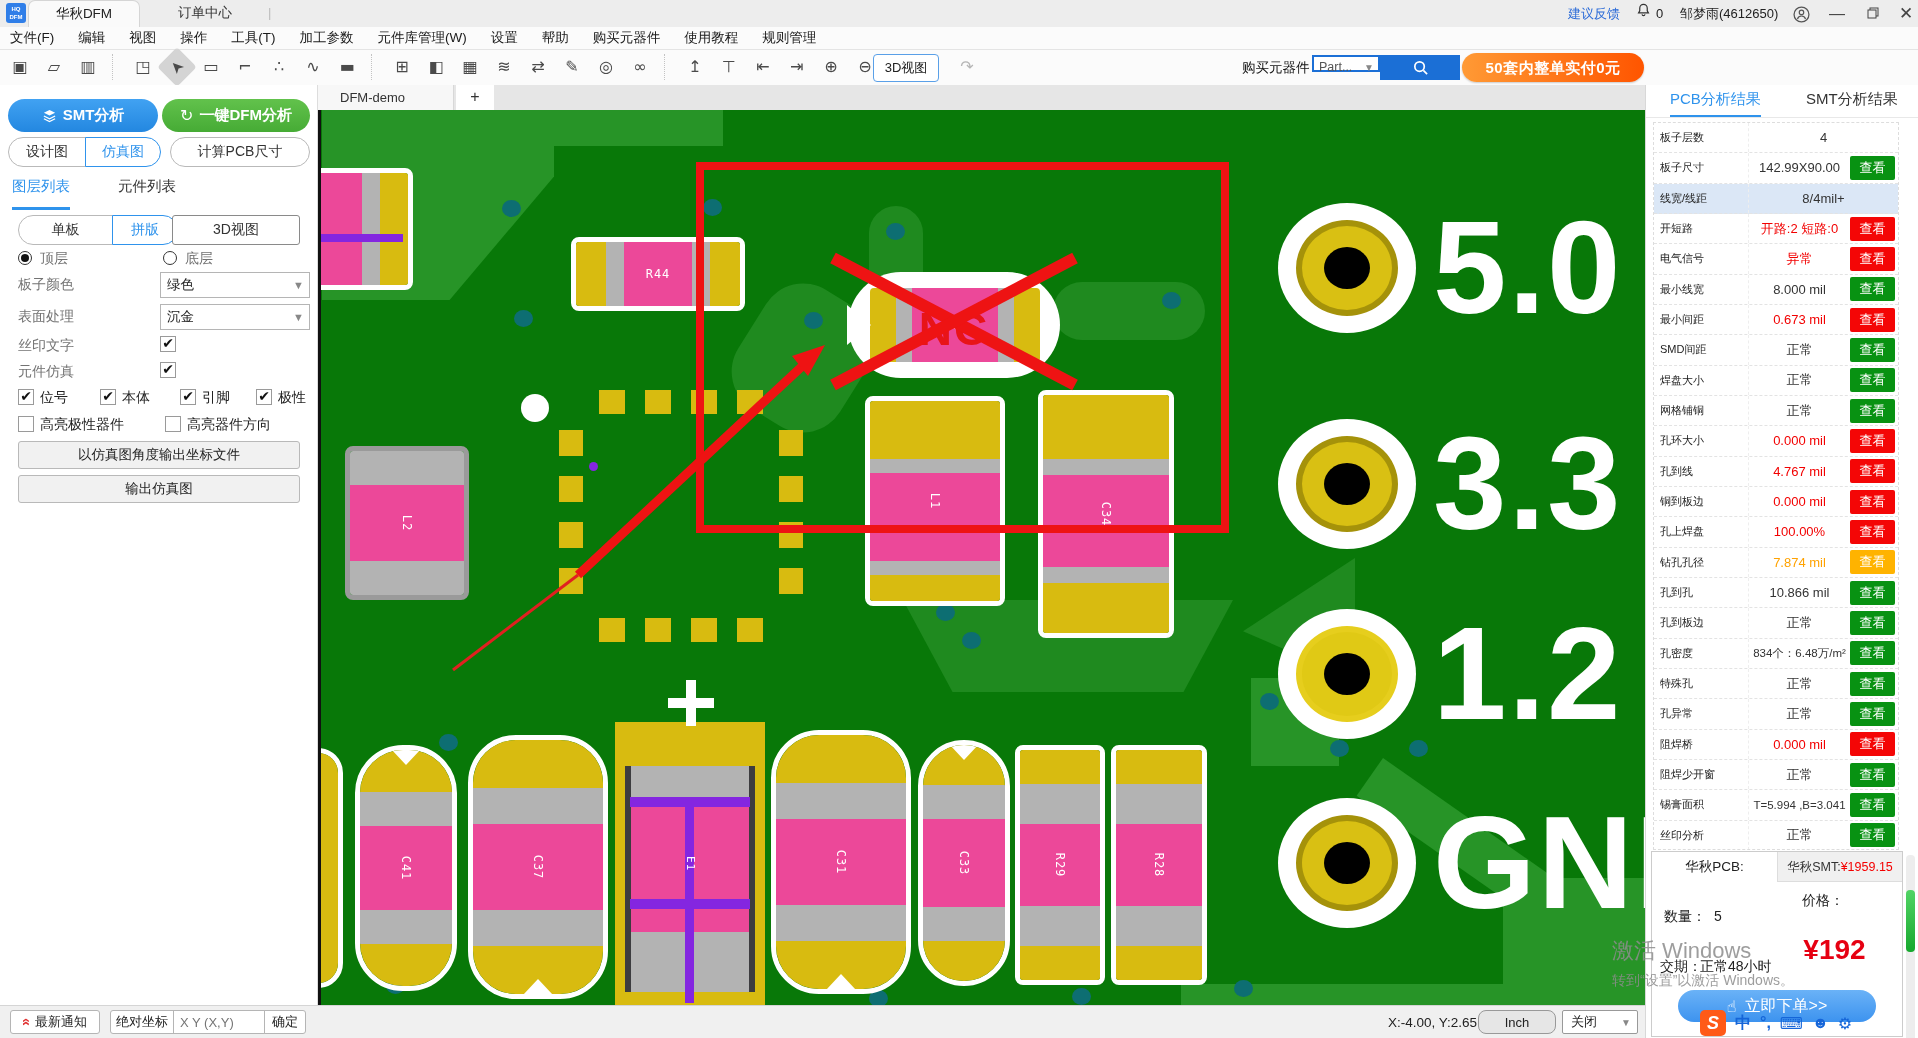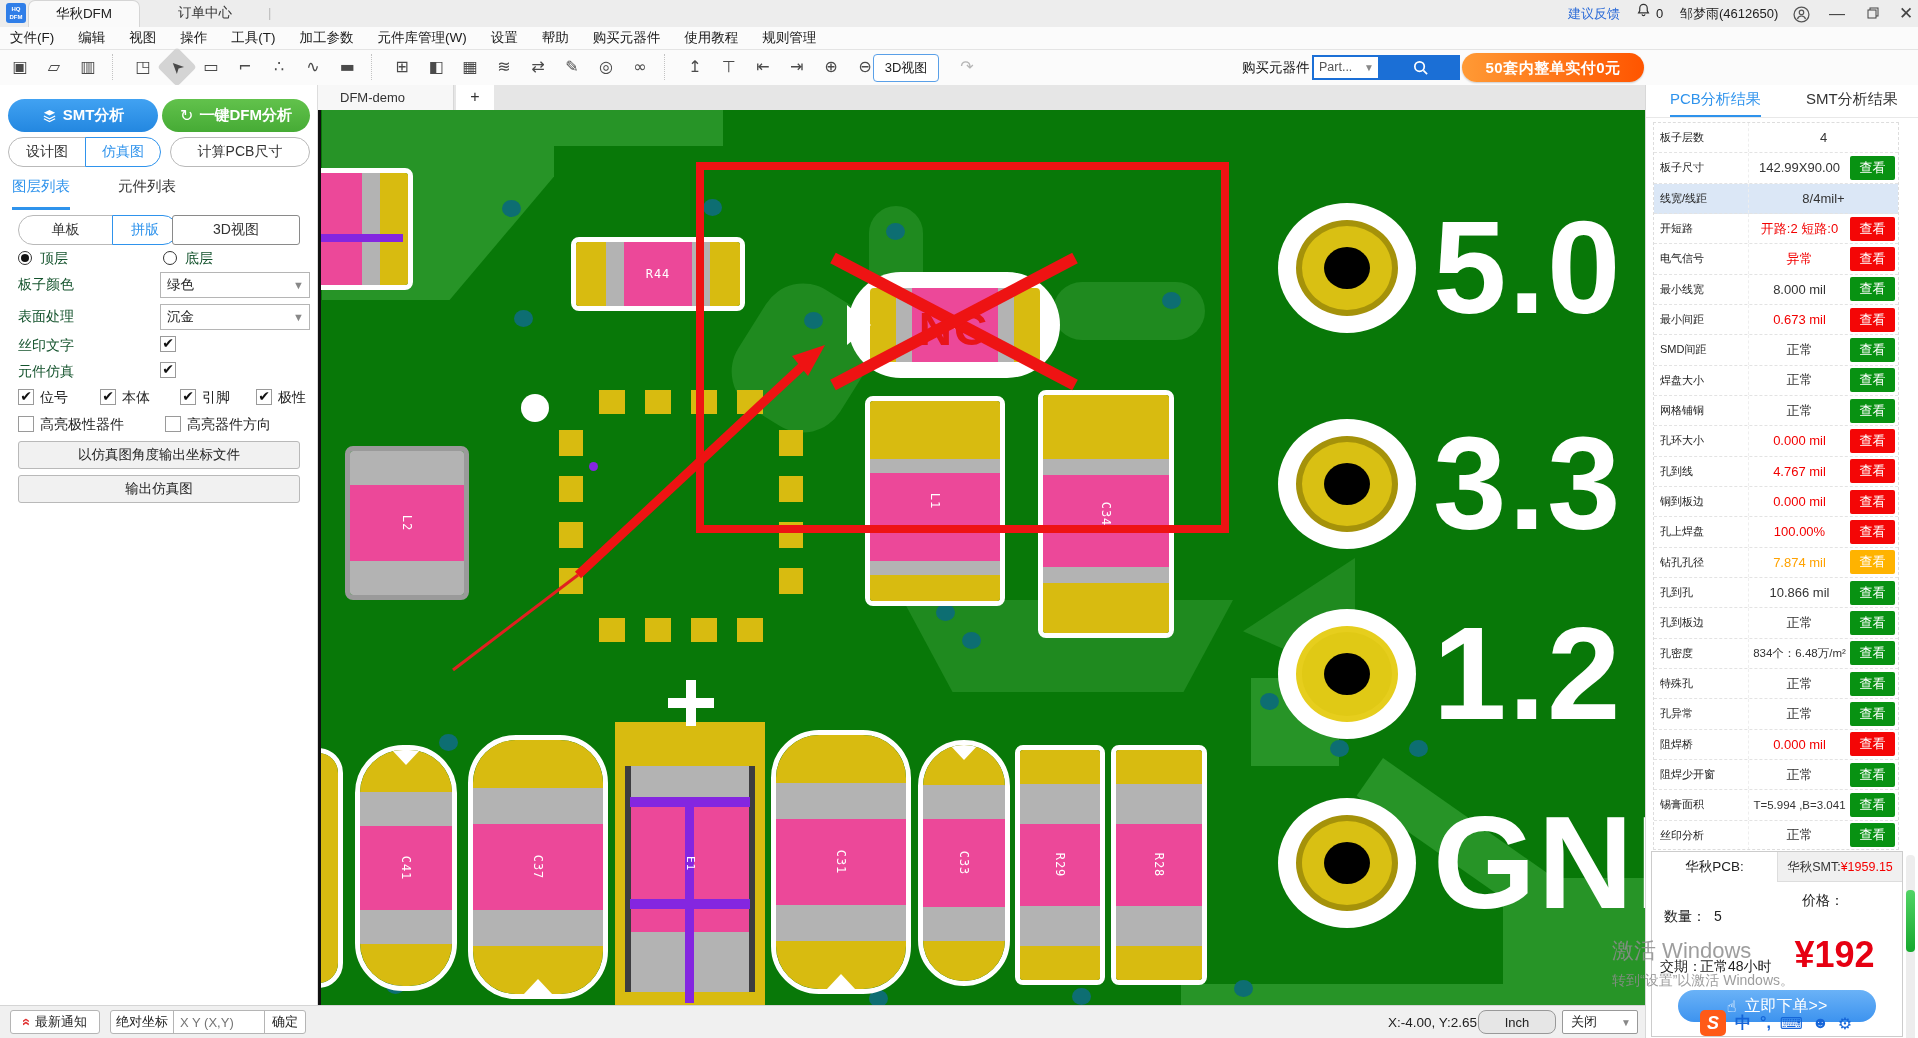--- a/index.html
+++ b/index.html
@@ -30,21 +30,21 @@
   #toolbar{position:absolute;left:0;top:50px;width:1918px;height:35px;background:#fbfbfb;border-bottom:1px solid #ddd;}
   #tb-icons{position:absolute;left:6px;top:3px;display:flex;align-items:center;gap:6px;}
   .ti{width:28px;height:28px;line-height:28px;text-align:center;font-size:16px;color:#4a4a4a;font-family:"DejaVu Sans",sans-serif;}
   .ti.active{background:#d4d4d4;border-radius:4px;}
   .ti.muted{color:#b5b5b5;}
   .ti.rot315{transform:rotate(225deg);}
   .tsep{width:6px;height:26px;border-left:1px dotted #c3c3c3;margin:0 4px;}
   #btn-3d{position:absolute;left:873px;top:4px;width:64px;height:26px;line-height:26px;text-align:center;
     border:1px solid #5aa0e8;border-radius:4px;background:#fff;color:#222;font-size:13px;}
   #buy-label{position:absolute;left:1242px;top:9px;font-size:13.5px;color:#111;}
-  #part-select{position:absolute;left:1312px;top:5px;width:68px;height:25px;background:#fff;border:2px solid #1b6fd6;
+  #part-select{position:absolute;left:1312px;top:5px;width:68px;height:17px;background:#fff;border:2px solid #1b6fd6;
     box-sizing:border-box;line-height:21px;padding-left:5px;color:#555;font-size:12.5px;}
   #part-caret{position:absolute;right:4px;top:0;color:#888;font-size:10px;}
   #search-btn{position:absolute;left:1380px;top:5px;width:80px;height:25px;background:#1b6fd6;display:flex;
     align-items:center;justify-content:center;}
   #banner{position:absolute;left:1462px;top:3px;width:182px;height:29px;border-radius:15px;
     background:linear-gradient(90deg,#ff9a35,#ff5500);color:#fff;font-weight:bold;font-size:15px;
     line-height:29px;text-align:center;letter-spacing:.5px;box-shadow:0 1px 2px rgba(0,0,0,.2);}
   .banner-deco{position:absolute;left:1648px;top:48px;width:64px;height:34px;}
   .bd1,.bd2{position:absolute;background:#1f7a2f;border:2px solid #d9bc12;}
   .bd1{left:4px;top:4px;width:40px;height:24px;transform:rotate(-18deg);}
@@ -66,21 +66,21 @@
   #btn-sim{left:85px;top:52px;width:76px;border-radius:0 15px 15px 0;border:1px solid #2f93ec;color:#2f93ec;}
   #btn-calc{left:170px;top:52px;width:140px;border-radius:15px;}
   .lp-tab{position:absolute;top:92px;height:26px;font-size:14.5px;color:#333;}
   #tab-layers{left:12px;color:#2f93ec;border-bottom:3px solid #2f93ec;padding-bottom:4px;}
   #tab-comps{left:118px;}
   #btn-single{left:18px;top:130px;width:95px;border-radius:15px 0 0 15px;}
   #btn-panel{left:112px;top:130px;width:66px;border-radius:0 15px 15px 0;border:1px solid #2f93ec;color:#2f93ec;}
   #btn-3dview{left:172px;top:130px;width:128px;border:1px solid #8a8a8a;border-radius:3px;}
   .radio{position:absolute;width:14px;height:14px;border:1px solid #333;border-radius:50%;box-sizing:border-box;background:#fff;}
   .radio.sel::after{content:"";position:absolute;left:2px;top:2px;width:8px;height:8px;border-radius:50%;background:#111;}
-  .lp-label{position:absolute;font-size:14px;color:#14532d;}
+  .lp-label{position:absolute;font-size:14px;color:#737373;}
   .lp-select{position:absolute;left:160px;width:150px;height:26px;border:1px solid #b5b5b5;background:#fff;
     box-sizing:border-box;line-height:24px;padding-left:6px;font-size:13.5px;color:#222;}
   .lp-select .caret{position:absolute;right:5px;top:0;color:#888;font-size:11px;}
   .cb{position:absolute;width:16px;height:16px;border:1px solid #9a9a9a;background:#fff;box-sizing:border-box;
     font-size:14px;line-height:13px;text-align:center;color:#111;font-weight:bold;}
   .cb-lab{position:absolute;font-size:14px;color:#222;}
   .wbtn{position:absolute;left:18px;width:282px;height:28px;background:#f1f1f1;border:1px solid #b9b9b9;border-radius:3px;
     box-sizing:border-box;display:flex;align-items:center;justify-content:center;font-size:13.5px;color:#222;}
   
   #canvas{position:absolute;left:318px;top:110px;width:1327px;height:895px;background:#087808;overflow:hidden;border-left:3px solid #111;box-sizing:border-box;}
@@ -144,21 +144,21 @@
   .btn-o{background:#ffb300;}
   #rp-scroll{position:absolute;left:260px;top:770px;width:9px;height:190px;background:#ededed;border-radius:4px;}
   #rp-thumb{position:absolute;left:0;top:35px;width:9px;height:62px;border-radius:4px;background:linear-gradient(#52d465,#17a82e);}
   
   #order{position:absolute;left:5px;top:766px;width:252px;height:186px;border:1px solid #ccc;background:#fff;box-sizing:border-box;}
   .ord-tab{position:absolute;top:0;width:125px;height:30px;line-height:30px;text-align:center;font-size:13.5px;box-sizing:border-box;}
   #ord-tab-pcb{left:0;background:#fff;color:#222;}
   #ord-tab-smt{left:125px;background:#f0f0f0;border-left:1px solid #ddd;border-bottom:1px solid #ddd;font-size:12.5px;color:#333;}
   #ord-tab-smt .price{color:#f40000;}
   .ord-lab{position:absolute;font-size:14px;color:#222;}
-  #ord-total{position:absolute;left:120px;top:82px;width:125px;text-align:center;font-size:36px;font-weight:bold;color:#e60012;}
+  #ord-total{position:absolute;left:120px;top:82px;width:125px;text-align:center;font-size:28px;font-weight:bold;color:#e60012;}
   #ord-btn{position:absolute;left:26px;top:138px;width:198px;height:32px;border-radius:16px;
     background:linear-gradient(#6ab2f7,#3d93ef);color:#fff;font-size:16px;display:flex;align-items:center;justify-content:center;gap:8px;}
   #watermark{position:absolute;left:1612px;top:936px;width:310px;color:#8d8d8d;opacity:.85;z-index:40;}
   #wm1{font-size:22px;}
   #wm2{font-size:14px;margin-top:6px;}
   #ime{position:absolute;left:1700px;top:1010px;display:flex;align-items:center;gap:9px;z-index:50;}
   #ime-logo{width:26px;height:26px;background:#ff5a17;border-radius:5px;color:#fff;font-weight:bold;font-style:italic;
     font-size:18px;text-align:center;line-height:26px;}
   .ime-ic{color:#1565d8;font-size:16px;font-weight:bold;}
   

